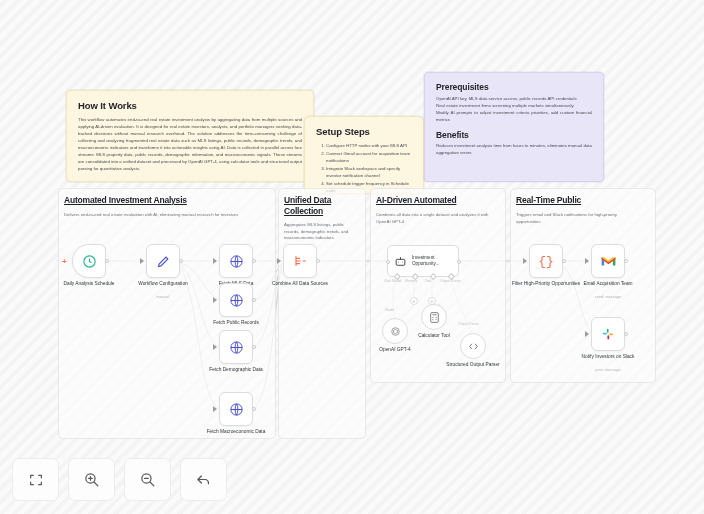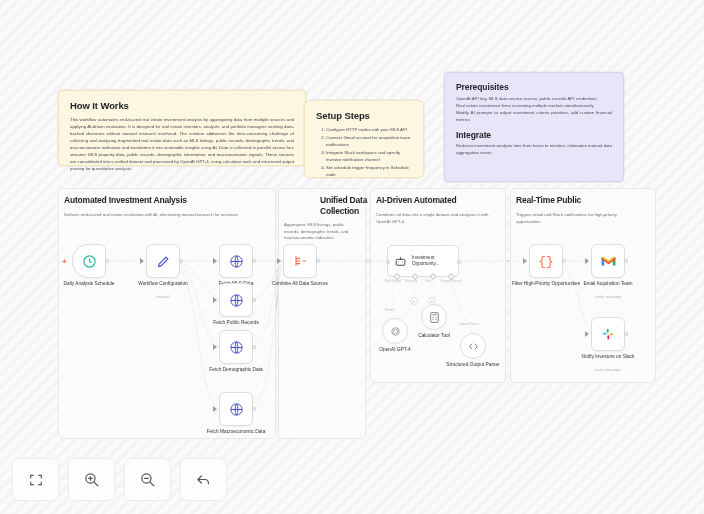--- a/index.html
+++ b/index.html
@@ -18,50 +18,50 @@
   .canvas { position:absolute; inset:0; }
 
   
   .note {
     position:absolute;
     border-radius:4px;
     padding:9px 11px 11px 11px;
     box-shadow:0 0 0 1px rgba(0,0,0,0.045);
   }
   .note.cream { background:#fdf6e0; border:1px solid #f2e6bc; }
-  .note.lav   { background:#e9e5f8; border:1px solid #d8d2ef;margin-left:20px; }
+  .note.lav   { background:#e9e5f8; border:1px solid #d8d2ef; }
   .note h3 {
     font-size:9.5px; font-weight:bold; letter-spacing:-0.1px;
     margin-bottom:5px; color:#22252a;
   }
   .note h4 {
     font-size:8.5px; font-weight:bold; letter-spacing:-0.1px;
     margin-top:7px; margin-bottom:2.5px; color:#22252a;
   }
   .note h4:first-child { margin-top:0; }
   .note p {
     font-size:4.35px; line-height:1.62; color:#4a4a52; text-align:justify;
   }
   .note ol { margin:0; padding-left:10px; }
   .note ol li { font-size:4.35px; line-height:1.62; color:#4a4a52; margin-bottom:1px; }
 
-  #note-how   { left:58px;  top:90px;  width:248px; height:76px; }
-  #note-setup { left:304px; top:100px; width:120px; height:78px;border-radius:6px; }
+  #note-how   { left:66px;  top:90px;  width:248px; height:92px; }
+  #note-setup { left:304px; top:116px; width:120px; height:78px;border-radius:6px; }
   #note-info  { left:424px; top:72px;  width:180px; height:110px; }
 
   
   .group {
     position:absolute;
     background:rgba(252,252,252,0.72);
     border:1px solid #e8e8e8;
     border-radius:5px;
   }
   .group-title {
     position:absolute; font-size:8.5px; font-weight:bold;
-    letter-spacing:-0.2px; color:#1d2026;
+    letter-spacing:-0.2px; color:#1d2026;text-decoration:underline;
   }
   .group-desc {
     position:absolute; font-size:4.3px; line-height:1.55; color:#6d7076;
   }
   #grp-1 { left:58px;  top:188px; width:218px; height:251px; }
   #grp-2 { left:278px; top:188px; width:88px;  height:251px; }
   #grp-3 { left:370px; top:188px; width:136px; height:195px; }
   #grp-4 { left:510px; top:188px; width:146px; height:195px; }
 
   
@@ -187,33 +187,33 @@
       <li>Integrate Slack workspace and specify investor notification channel</li>
       <li>Set schedule trigger frequency in Schedule node</li>
     </ol>
   </div>
 
   <div class="note lav" id="note-info">
     <h4>Prerequisites</h4>
     <p>OpenAI API key, MLS data service access, public records API credentials</p>
     <p>Real estate investment firms screening multiple markets simultaneously</p>
     <p>Modify AI prompts to adjust investment criteria priorities, add custom financial metrics</p>
-    <h4>Integrate</h4>
+    <h4>Benefits</h4>
     <p>Reduces investment analysis time from hours to minutes, eliminates manual data aggregation errors</p>
   </div>
 
   <div class="group" id="grp-1"></div>
   <div class="group" id="grp-2"></div>
   <div class="group" id="grp-3"></div>
   <div class="group" id="grp-4"></div>
 
   <div class="group-title" style="left:64px; top:195px;">Automated Investment Analysis</div>
   <div class="group-desc" style="left:64px; top:212px; width:200px;">Delivers end-to-end real estate evaluation with AI, eliminating manual research for investors</div>
 
-  <div class="group-title" style="left:284px; top:195px; width:70px; line-height:1.35;margin-left:36px;">Unified Data Collection</div>
+  <div class="group-title" style="left:284px; top:195px; width:70px; line-height:1.35;">Unified Data Collection</div>
   <div class="group-desc" style="left:284px; top:222px; width:74px;">Aggregates MLS listings, public records, demographic trends, and macroeconomic indicators</div>
 
   <div class="group-title" style="left:376px; top:195px;">AI-Driven Automated</div>
   <div class="group-desc" style="left:376px; top:212px; width:120px;">Combines all data into a single dataset and analyzes it with OpenAI GPT-4</div>
 
   <div class="group-title" style="left:516px; top:195px;">Real-Time Public</div>
   <div class="group-desc" style="left:516px; top:212px; width:122px;">Triggers email and Slack notifications for high-priority opportunities</div>
 
   <div class="plus-mark" style="left:62px; top:257px;">+</div>
   <div class="node trigger" style="left:72px; top:244px;">

